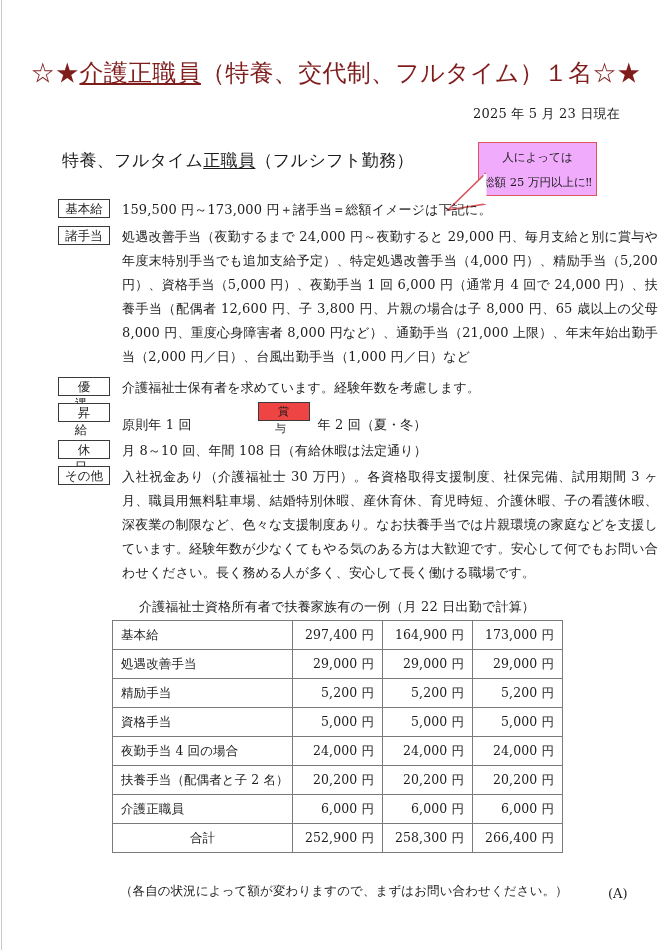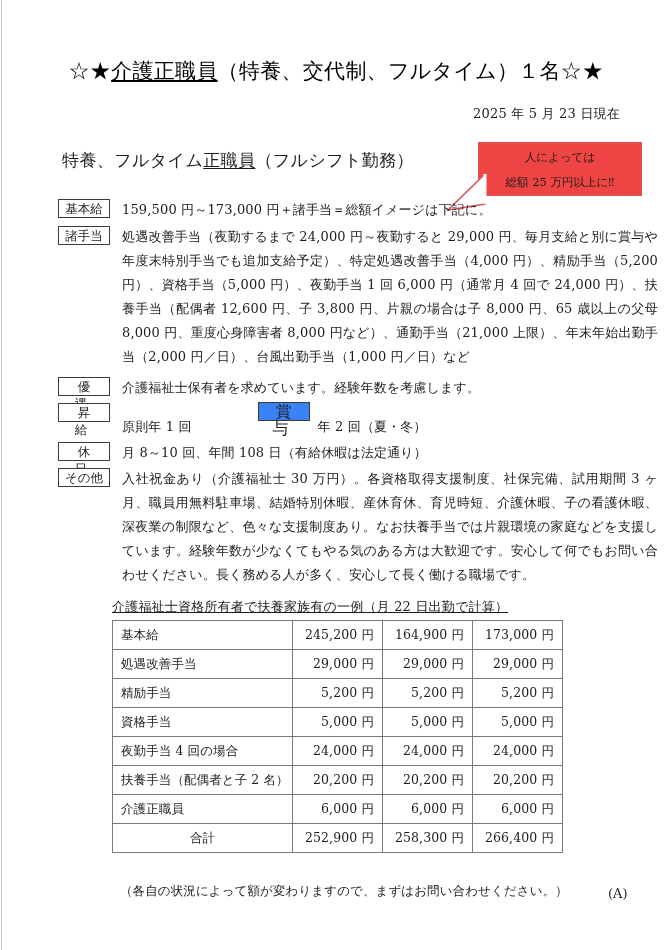--- a/index.html
+++ b/index.html
@@ -37,22 +37,22 @@
 
   
   .title-block {
     position: absolute;
     left: 0;
     top: 57px;
     width: 672px;
     text-align: center;
   }
   .title {
-    color: #000000;
-    font-size: 21px;
+    color: #7f1d1d;
+    font-size: 24px;
     letter-spacing: 0.3px;
     white-space: nowrap;
     display: inline-block;
     text-align: center;
   }
   .title .u { text-decoration: underline; text-underline-offset: 2px; }
 
   .date-line {
     position: absolute;
     right: 52px;
@@ -70,24 +70,24 @@
     letter-spacing: 0.4px;
     white-space: nowrap;
   }
   .heading .u { text-decoration: underline; text-underline-offset: 2px; }
 
   
   .callout {
     position: absolute;
     left: 478px;
     top: 142px;
-    width: 164px;
+    width: 119px;
     height: 54px;
     border: 1.6px solid #d9575c;
-    background: #ef4444;
+    background: #f0abfc;
     box-sizing: border-box;
     text-align: center;
     font-size: 11.5px;
     line-height: 25px;
     padding-top: 2px;
   }
   .callout-line { display: block; white-space: nowrap; }
   
   .callout-tail {
     position: absolute;
@@ -139,43 +139,42 @@
   .row-shoukyu { margin-bottom: 2px; }
   .row-kyujitsu { margin-bottom: 2px; }
 
   .inline-tag {
     display: inline-block;
     width: 52px;
     height: 19px;
     line-height: 17px;
     border: 1.2px solid #3a3a3a;
     box-sizing: border-box;
-    font-size: 16px;
+    font-size: 11px;
     text-align: center;
     letter-spacing: 6px;
     text-indent: 6px;
     vertical-align: -3px;
     margin: 0 8px 8px 66px;
-    background: #3b82f6;
+    background: #ef4444;
   }
 
   
   .table-wrap {
     position: absolute;
     left: 112px;
     top: 598px;
     width: 450px;
   }
   .table-caption {
     font-size: 13px;
-    text-align: left;
+    text-align: center;
     letter-spacing: 0.2px;
     margin-bottom: 4px;
     white-space: nowrap;
-    text-decoration: underline;
   }
   table.pay {
     border-collapse: collapse;
     width: 450px;
     table-layout: fixed;
     font-size: 12.5px;
   }
   table.pay td {
     border: 1px solid #7a7a7a;
     height: 29px;
@@ -272,21 +271,21 @@
     </div>
 
   </div>
 
   <div class="table-wrap">
     <div class="table-caption">介護福祉士資格所有者で扶養家族有の一例（月 22 日出勤で計算）</div>
     <table class="pay">
       <tbody>
           <tr>
             <td class="label">基本給</td>
-            <td class="num">245,200 円</td>
+            <td class="num">297,400 円</td>
             <td class="num">164,900 円</td>
             <td class="num">173,000 円</td>
           </tr>
           <tr>
             <td class="label">処遇改善手当</td>
             <td class="num">29,000 円</td>
             <td class="num">29,000 円</td>
             <td class="num">29,000 円</td>
           </tr>
           <tr>

